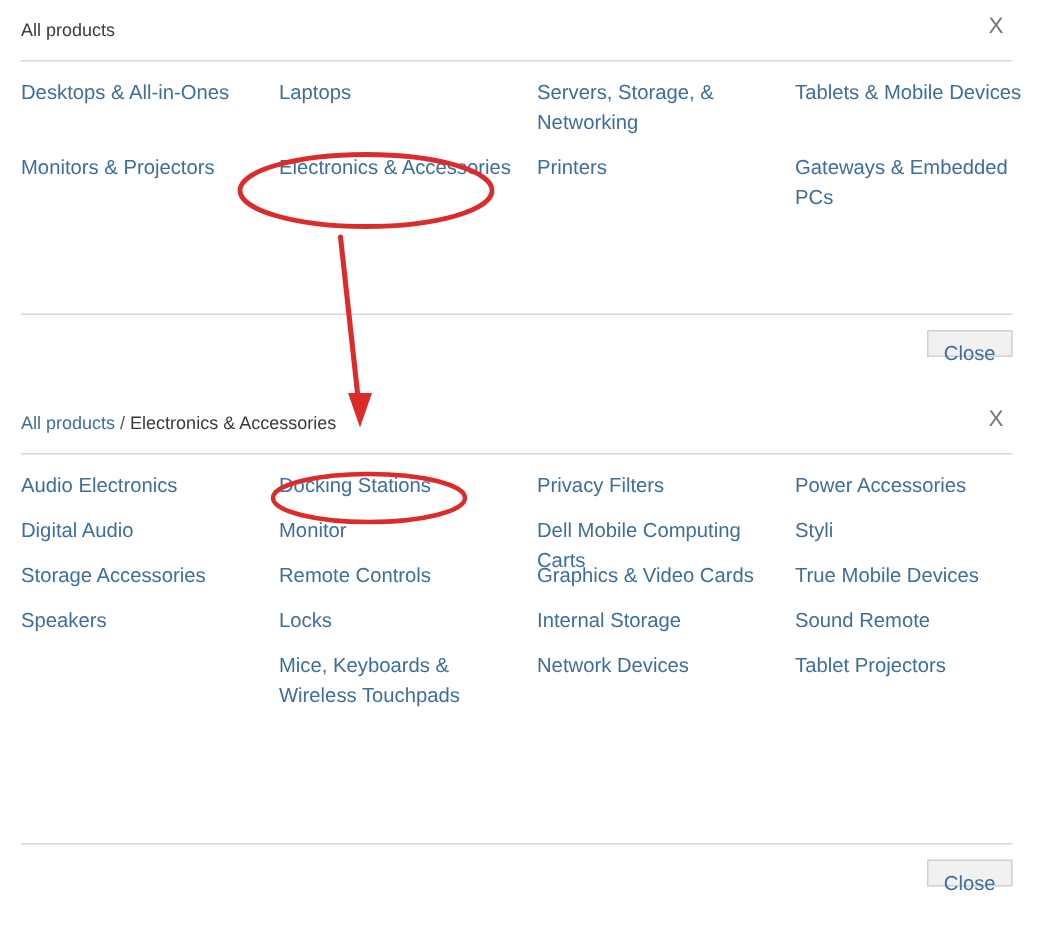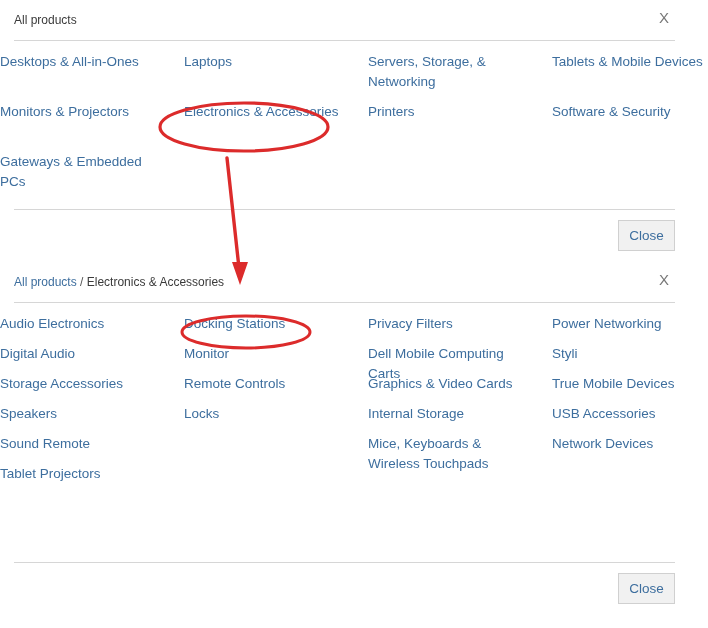--- a/index.html
+++ b/index.html
@@ -66,21 +66,22 @@
     height: 1px;
     background: #d6d6d6;
   }
 
   .link-grid {
     position: absolute;
     left: 0;
     width: 708px;
     display: grid;
     grid-template-columns: 172px 172px 172px 178px;
-    column-gap: 12px;
+    column-gap: 0;
+    padding-left: 14px;
     box-sizing: border-box;
   }
   .cat-link {
     color: #3d6e9e;
     font-size: 13.5px;
     line-height: 20px;
     text-decoration: none;
     cursor: pointer;
     padding-right: 14px;
     box-sizing: border-box;
@@ -98,21 +99,21 @@
 
   .footer {
     position: absolute;
     left: 0;
     width: 708px;
   }
   .close-button {
     position: absolute;
     right: 33px;
     width: 57px;
-    height: 31px;
+    height: 18px;
     background: #f1f1f1;
     border: 1px solid #d0d0d0;
     color: #3d6e9e;
     font-size: 13.5px;
     font-family: "Liberation Sans", sans-serif;
     cursor: pointer;
     padding: 0;
     line-height: 29px;
     text-align: center;
   }
@@ -140,21 +141,20 @@
   <div class="divider" style="top:40px;"></div>
 
   <div class="link-grid" id="grid-1">
     <a class="cat-link">Desktops &amp; All-in-Ones</a>
     <a class="cat-link">Laptops</a>
     <a class="cat-link">Servers, Storage, &amp; Networking</a>
     <a class="cat-link">Tablets &amp; Mobile Devices</a>
     <a class="cat-link">Monitors &amp; Projectors</a>
     <a class="cat-link">Electronics &amp; Accessories</a>
     <a class="cat-link">Printers</a>
-    <a class="cat-link">Software &amp; Security</a>
     <a class="cat-link">Gateways &amp; Embedded PCs</a>
   </div>
 
   <div class="divider" style="top:209px;"></div>
 
   <div class="footer" style="top:220px; height:42px;">
     <button class="close-button">Close</button>
   </div>
 </div>
 
@@ -168,33 +168,32 @@
     </div>
     <div class="close-x" id="close-x-2">X</div>
   </div>
 
   <div class="divider" style="top:40px;"></div>
 
   <div class="link-grid" id="grid-2">
     <a class="cat-link">Audio Electronics</a>
     <a class="cat-link">Docking Stations</a>
     <a class="cat-link">Privacy Filters</a>
-    <a class="cat-link">Power Networking</a>
+    <a class="cat-link">Power Accessories</a>
     <a class="cat-link">Digital Audio</a>
     <a class="cat-link">Monitor</a>
     <a class="cat-link">Dell Mobile Computing Carts</a>
     <a class="cat-link">Styli</a>
     <a class="cat-link">Storage Accessories</a>
     <a class="cat-link">Remote Controls</a>
     <a class="cat-link">Graphics &amp; Video Cards</a>
     <a class="cat-link">True Mobile Devices</a>
     <a class="cat-link">Speakers</a>
     <a class="cat-link">Locks</a>
     <a class="cat-link">Internal Storage</a>
-    <a class="cat-link">USB Accessories</a>
     <a class="cat-link">Sound Remote</a>
     <a class="cat-link"></a>
     <a class="cat-link">Mice, Keyboards &amp; Wireless Touchpads</a>
     <a class="cat-link">Network Devices</a>
     <a class="cat-link">Tablet Projectors</a>
   </div>
 
   <div class="divider" style="top:300px;"></div>
 
   <div class="footer" style="top:311px; height:45px;">

